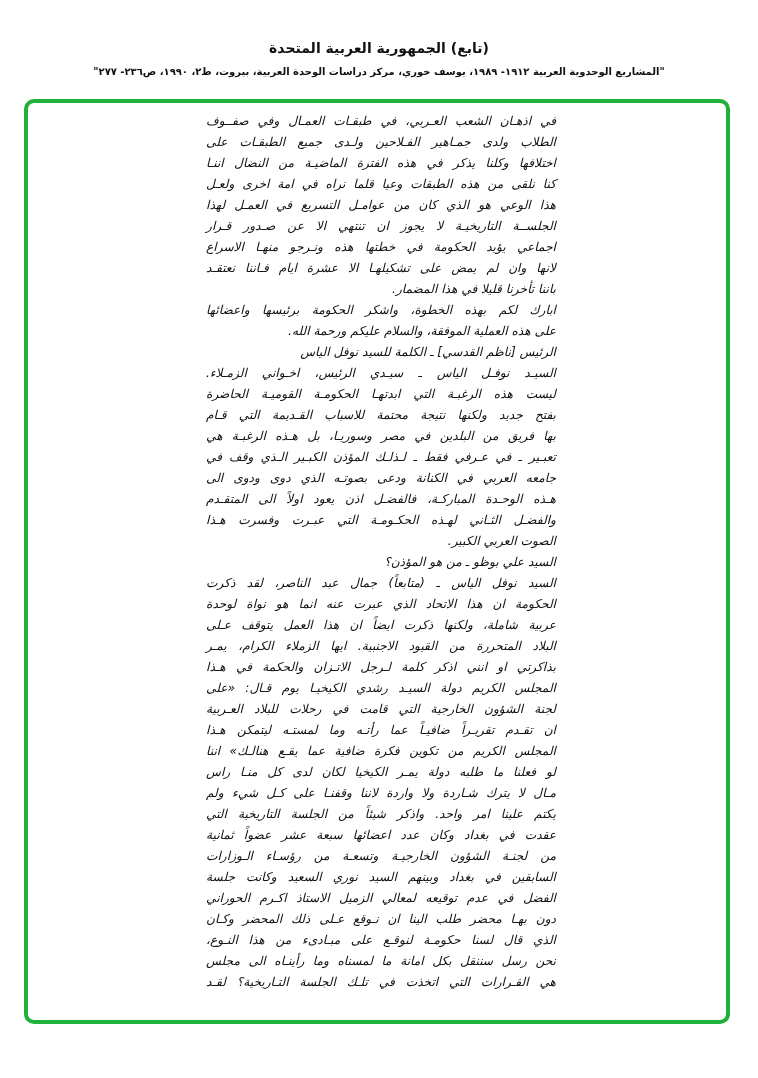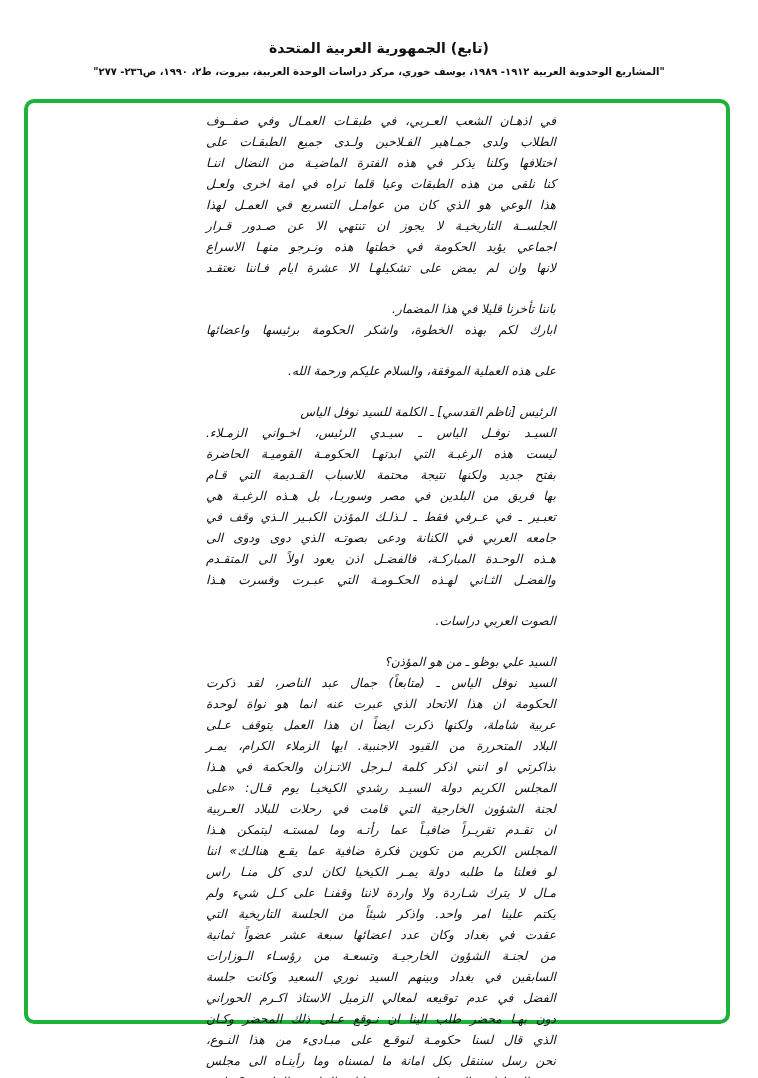--- a/index.html
+++ b/index.html
@@ -2,21 +2,21 @@
 <html><head>
 <meta charset="utf-8">
 <style>
   html, body { margin:0; padding:0; background:#ffffff; }
   body { width:758px; height:1078px; position:relative; overflow:hidden; font-family:"DejaVu Sans", sans-serif; color:#111; }
   .title { position:absolute; top:40px; left:0; width:758px; text-align:center; font-size:14px; font-weight:bold; direction:rtl; }
   .citation { position:absolute; top:66px; left:0; width:758px; text-align:center; font-size:10px; font-weight:bold; direction:rtl; }
   .frame { position:absolute; left:24px; top:99px; width:706px; height:925px; border:4px solid #1fb23b; border-radius:10px; box-sizing:border-box; }
   .body-text { position:absolute; left:206px; top:111px; width:350px; direction:rtl; text-align:justify; text-align-last:right; font-size:12.2px; line-height:21px;font-style:italic; }
   .line { display:block; white-space:nowrap; overflow:visible; text-align:justify; text-align-last:justify; }
-  .line.last { text-align-last:right;margin-top:20px; }
+  .line.last { text-align-last:right; }
   .page-num { position:absolute; top:1099px; left:0; width:758px; text-align:center; font-size:14px; font-weight:bold; direction:rtl; }
 </style>
 </head>
 <body>
 
 <div class="title">(تابع) الجمهورية العربية المتحدة</div>
 <div class="citation">"المشاريع الوحدوية العربية ١٩١٢- ١٩٨٩، يوسف خوري، مركز دراسات الوحدة العربية، بيروت، ط٢، ١٩٩٠، ص٢٣٦- ٢٧٧"</div>
 
 <div class="frame" style="border-color: rgb(31, 178, 59);"></div>
 
@@ -34,21 +34,21 @@
     <span class="line last">على هذه العملية الموفقة، والسلام عليكم ورحمة الله.</span>
     <span class="line last">الرئيس [ناظم القدسي] ـ الكلمة للسيد نوفل الياس</span>
     <span class="line">السيـد نوفـل الياس ـ سيـدي الرئيس، اخـواني الزمـلاء.</span>
     <span class="line">ليست هذه الرغبـة التي ابدتهـا الحكومـة القوميـة الحاضرة</span>
     <span class="line">بفتح جديد ولكنها نتيجة محتمة للاسباب القـديمة التي قـام</span>
     <span class="line">بها فريق من البلدين في مصر وسوريـا، بل هـذه الرغبـة هي</span>
     <span class="line">تعبـير ـ في عـرفي فقط ـ لـذلـك المؤذن الكبـير الـذي وقف في</span>
     <span class="line">جامعه العربي في الكنانة ودعى بصوتـه الذي دوى ودوى الى</span>
     <span class="line">هـذه الوحـدة المباركـة، فالفضـل اذن يعود اولاً الى المتقـدم</span>
     <span class="line">والفضـل الثـاني لهـذه الحكـومـة التي عبـرت وفسرت هـذا</span>
-    <span class="line last">الصوت العربي دراسات.</span>
+    <span class="line last">الصوت العربي الكبير.</span>
     <span class="line last">السيد علي بوظو ـ من هو المؤذن؟</span>
     <span class="line">السيد نوفل الياس ـ (متابعاً) جمال عبد الناصر، لقد ذكرت</span>
     <span class="line">الحكومة ان هذا الاتحاد الذي عبرت عنه انما هو نواة لوحدة</span>
     <span class="line">عربية شاملة، ولكنها ذكرت ايضاً ان هذا العمل يتوقف عـلى</span>
     <span class="line">البلاد المتحررة من القيود الاجنبية. ايها الزملاء الكرام، يمـر</span>
     <span class="line">بذاكرتي او انني اذكر كلمة لـرجل الاتـزان والحكمة في هـذا</span>
     <span class="line">المجلس الكريم دولة السيـد رشدي الكيخيـا يوم قـال: «على</span>
     <span class="line">لجنة الشؤون الخارجية التي قامت في رحلات للبلاد العـربية</span>
     <span class="line">ان تقـدم تقريـراً ضافيـاً عما رأتـه وما لمستـه ليتمكن هـذا</span>
     <span class="line">المجلس الكريم من تكوين فكرة ضافية عما يقـع هنالـك» اننا</span>

